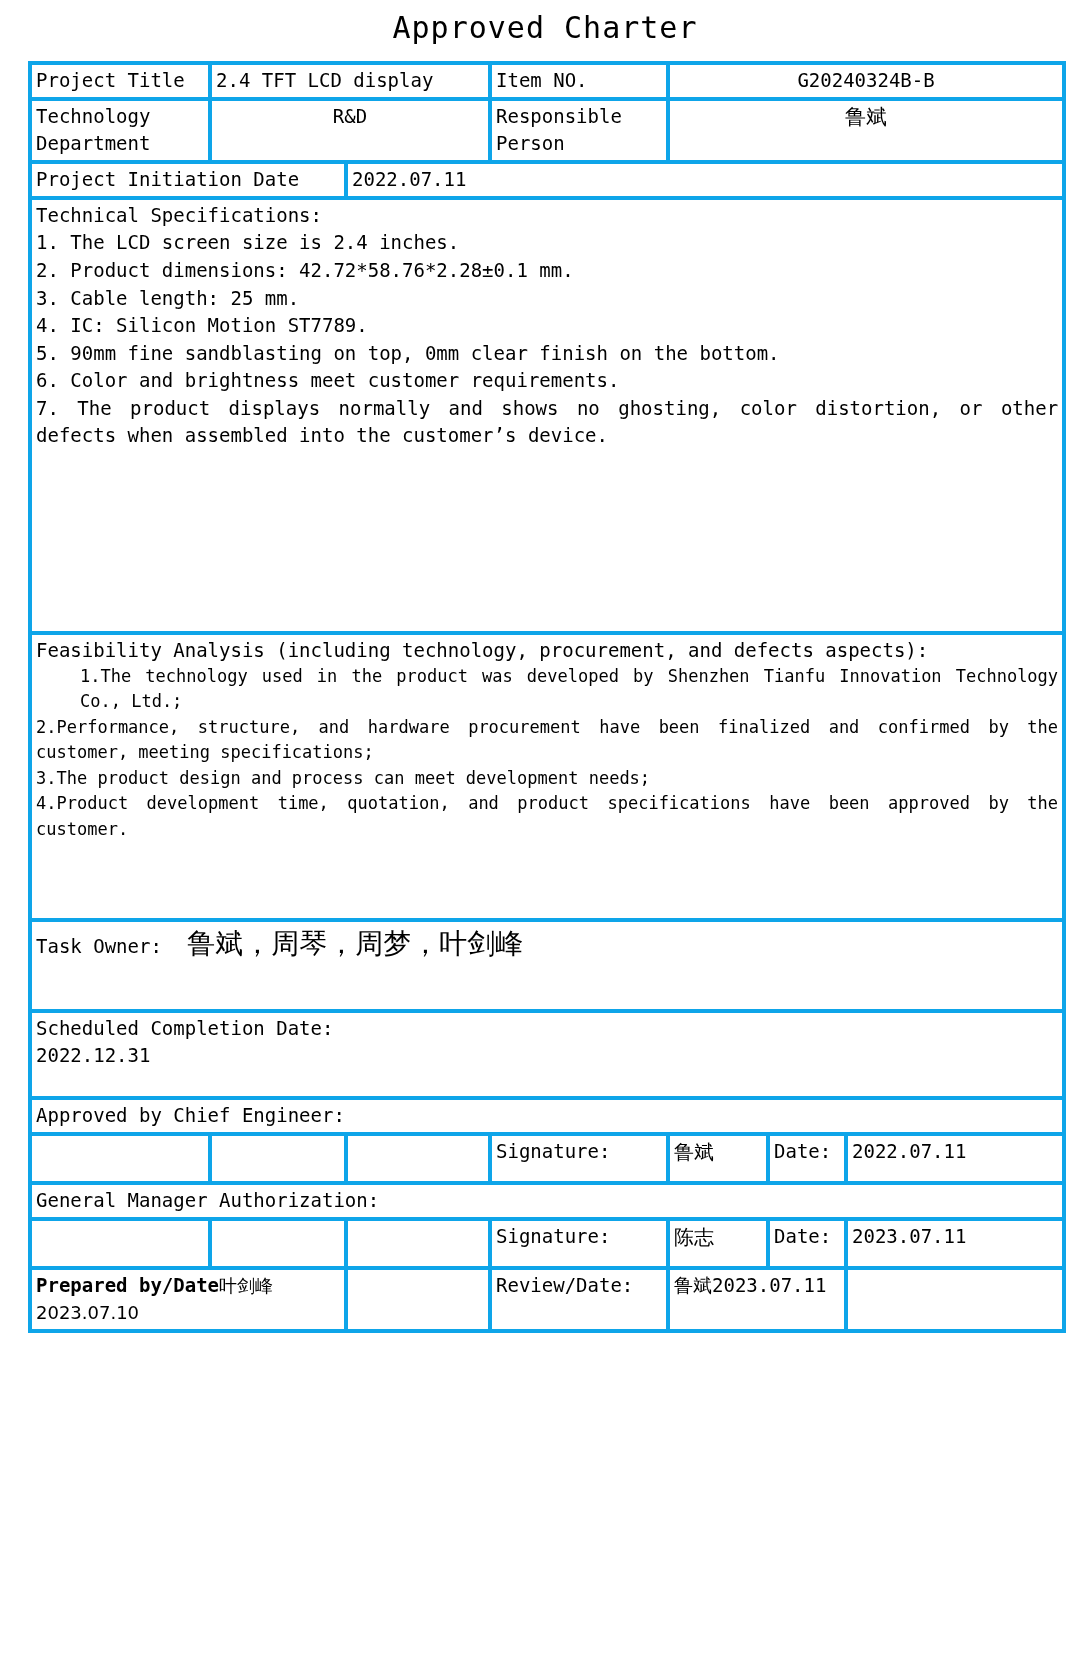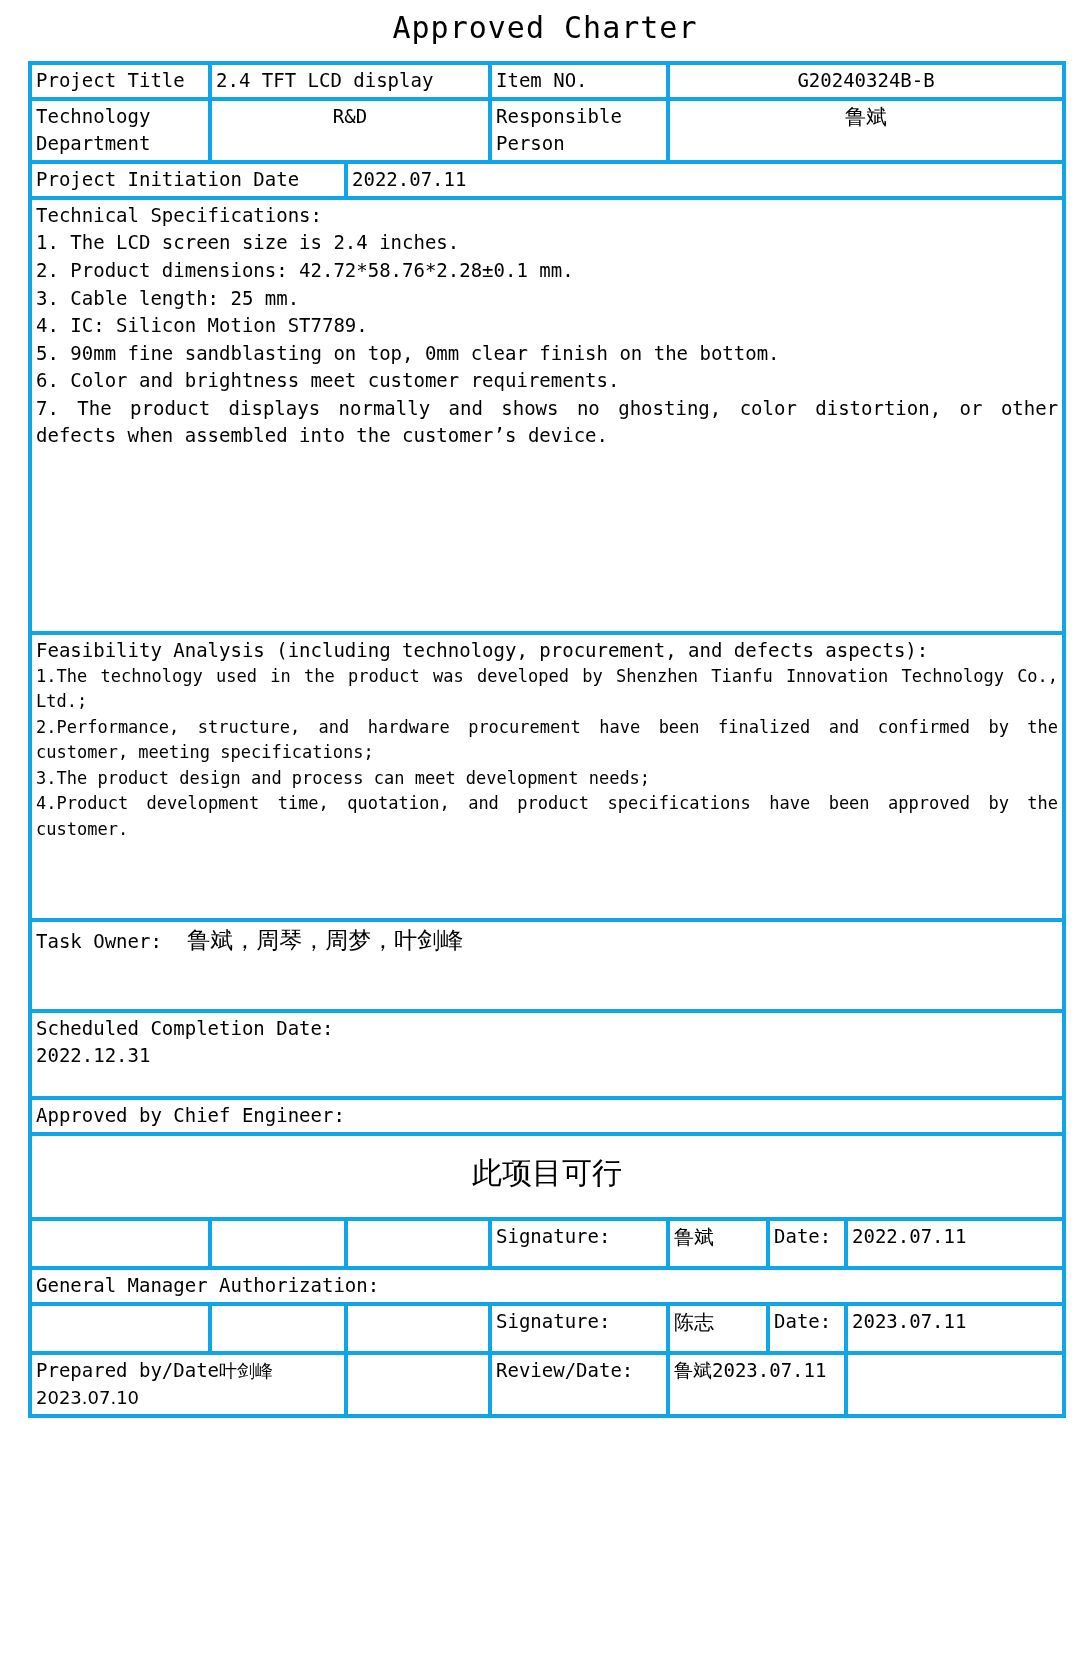--- a/index.html
+++ b/index.html
@@ -82,20 +82,21 @@
     text-align: center;
     padding-top: 10px;
   }
   .sig-label {
     font-size: 19px;
     white-space: nowrap;
   }
   .footer-cell {
     font-size: 19px;
     white-space: nowrap;
+    font-weight: bold;
   }
   .mix-sans { font-family: "DejaVu Sans", sans-serif; font-size: 18px; }
   .tight { padding-top: 1px; padding-bottom: 1px; }
 </style>
 </head>
 <body>
 
 <div class="page">
 
   <div class="doc-title">Approved Charter</div>
@@ -150,49 +151,44 @@
           <div class="spec-line">5. 90mm fine sandblasting on top, 0mm clear finish on the bottom.</div>
           <div class="spec-line">6. Color and brightness meet customer requirements.</div>
           <div style="text-align:justify; text-align-last:left;">7. The product displays normally and shows no ghosting, color distortion, or other defects when assembled into the customer’s device.</div>
         </div>
       </td>
     </tr>
 
     <tr>
       <td colspan="9" style="height:278px;">
         <div class="feas-head" style="text-align:justify; text-align-last:left;">Feasibility Analysis (including technology, procurement, and defects aspects):</div>
-        <div class="feas-item" style="text-align:justify; text-align-last:left;">1.The technology used in the product was developed by Shenzhen Tianfu Innovation Technology Co., Ltd.;</div>
+        <div class="feas-item" style="text-align:justify; text-align-last:left;margin-left:44px;">1.The technology used in the product was developed by Shenzhen Tianfu Innovation Technology Co., Ltd.;</div>
         <div class="feas-item" style="text-align:justify; text-align-last:left;">2.Performance, structure, and hardware procurement have been finalized and confirmed by the customer, meeting specifications;</div>
         <div class="feas-item">3.The product design and process can meet development needs;</div>
         <div class="feas-item" style="text-align:justify; text-align-last:left;">4.Product development time, quotation, and product specifications have been approved by the customer.</div>
       </td>
     </tr>
 
     <tr>
       <td colspan="9" style="height:82px;">
         <span class="sig-label">Task Owner:</span>
-        <span class="cjk" style="font-size:23px; padding-left:14px;margin-top:36px;">鲁斌，周琴，周梦，叶剑峰</span>
+        <span class="cjk" style="font-size:28px; padding-left:14px;margin-top:36px;">鲁斌，周琴，周梦，叶剑峰</span>
       </td>
     </tr>
 
     <tr>
       <td colspan="9" style="height:78px;">
         <div class="block-text">Scheduled Completion Date:</div>
         <div class="block-text">2022.12.31</div>
       </td>
     </tr>
 
     <tr>
       <td colspan="9" style="height:26px;" class="tight">
         <span class="sig-label">Approved by Chief Engineer:</span>
-      </td>
-    </tr>
-    <tr>
-      <td colspan="9" style="height:76px; border-top:none;">
-        <div class="stamp-cjk">此项目可行</div>
       </td>
     </tr>
 
     <tr>
       <td style="height:40px;">&nbsp;</td>
       <td colspan="2">&nbsp;</td>
       <td>&nbsp;</td>
       <td colspan="2" class="mid">Signature:</td>
       <td class="mid cjk" style="font-size:20px;">鲁斌</td>
       <td class="mid">Date:</td>

